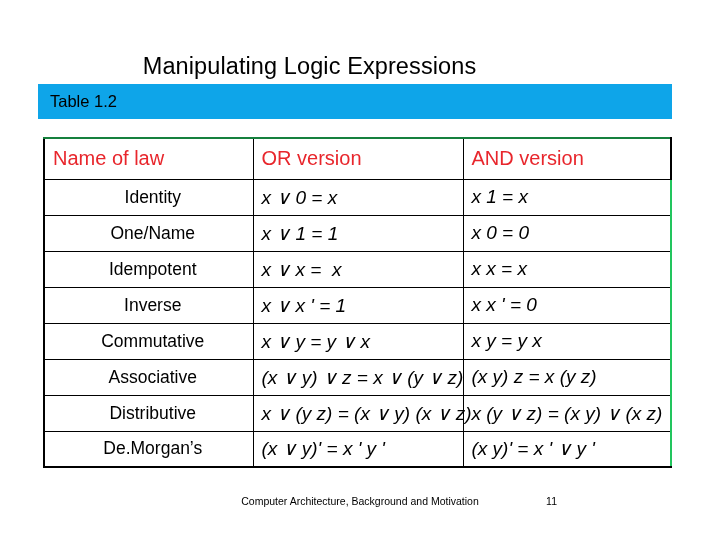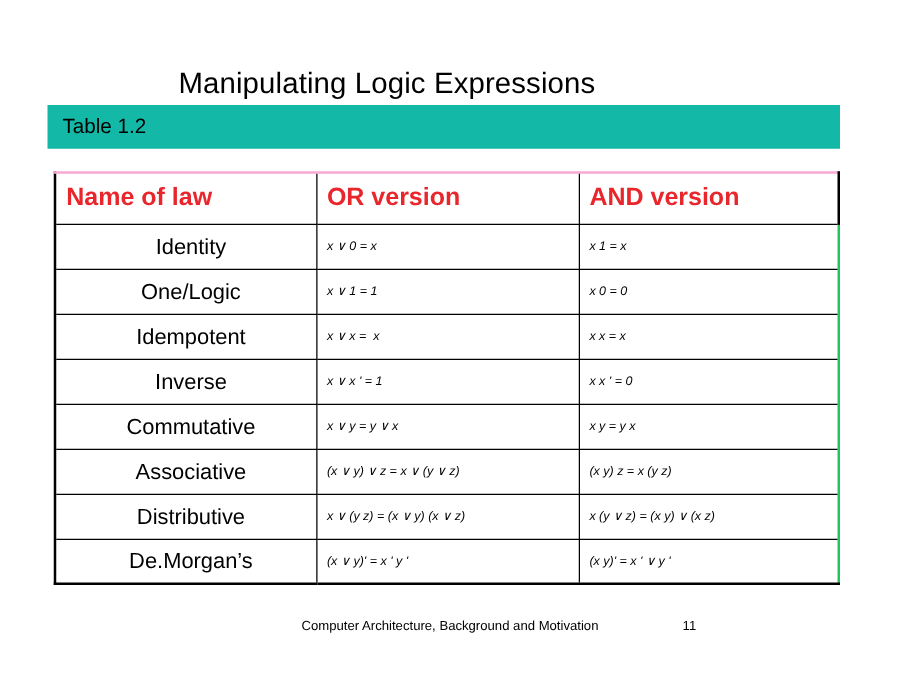--- a/index.html
+++ b/index.html
@@ -30,21 +30,21 @@
     line-height: 1.1;
   }
 
   
   .caption-band {
     position: absolute;
     left: 38px;
     top: 84px;
     width: 634px;
     height: 35px;
-    background: #14b8a6;
+    background: #0ea5e9;
     display: flex;
     align-items: center;
     font-size: 16.5px;
     color: #000000;
     white-space: pre;
   }
   .caption-label {
     padding-left: 12px;
   }
   .caption-text {
@@ -68,43 +68,43 @@
   .laws-table td {
     border: 1px solid #000000;
     padding: 0;
     vertical-align: middle;
     height: 36px;
     box-sizing: border-box;
   }
 
   .laws-table thead th {
     color: #e8262c;
-    font-weight: bold;
+    font-weight: normal;
     font-size: 20px;
     text-align: left;
     padding-left: 8px;
     height: 41px;
-    border-top: 2px solid #f9a8d4;
+    border-top: 2px solid #15803d;
   }
   .laws-table thead th.c-first { border-left: 2px solid #000000; }
   .laws-table thead th.c-last  { border-right: 2px solid #000000; }
 
   .laws-table tbody td {
     font-size: 17px;
   }
   .laws-table tbody td.name-cell {
     padding-left: 8px;
     font-size: 17.5px;
     border-left: 2px solid #000000;
     white-space: nowrap;
     text-align: center;
   }
   .laws-table tbody td.expr-cell {
     padding-left: 8px;
-    font-size: 10px;
+    font-size: 19px;
     font-style: italic;
     white-space: pre;
   }
   .laws-table tbody td.and-cell {
     border-right: 2px solid #22c55e;
   }
   .laws-table tbody tr:last-child td {
     border-bottom: 2px solid #000000;
     margin-top: 32px;
   }
@@ -159,21 +159,21 @@
       <th class="c-last">AND version</th>
     </tr>
   </thead>
   <tbody>
       <tr>
         <td class="name-cell">Identity</td>
         <td class="expr-cell">x ∨ 0 = x</td>
         <td class="expr-cell and-cell">x 1 = x</td>
       </tr>
       <tr>
-        <td class="name-cell">One/Logic</td>
+        <td class="name-cell">One/Name</td>
         <td class="expr-cell">x ∨ 1 = 1</td>
         <td class="expr-cell and-cell">x 0 = 0</td>
       </tr>
       <tr>
         <td class="name-cell">Idempotent</td>
         <td class="expr-cell">x ∨ x =  x</td>
         <td class="expr-cell and-cell">x x = x</td>
       </tr>
       <tr>
         <td class="name-cell">Inverse</td>

